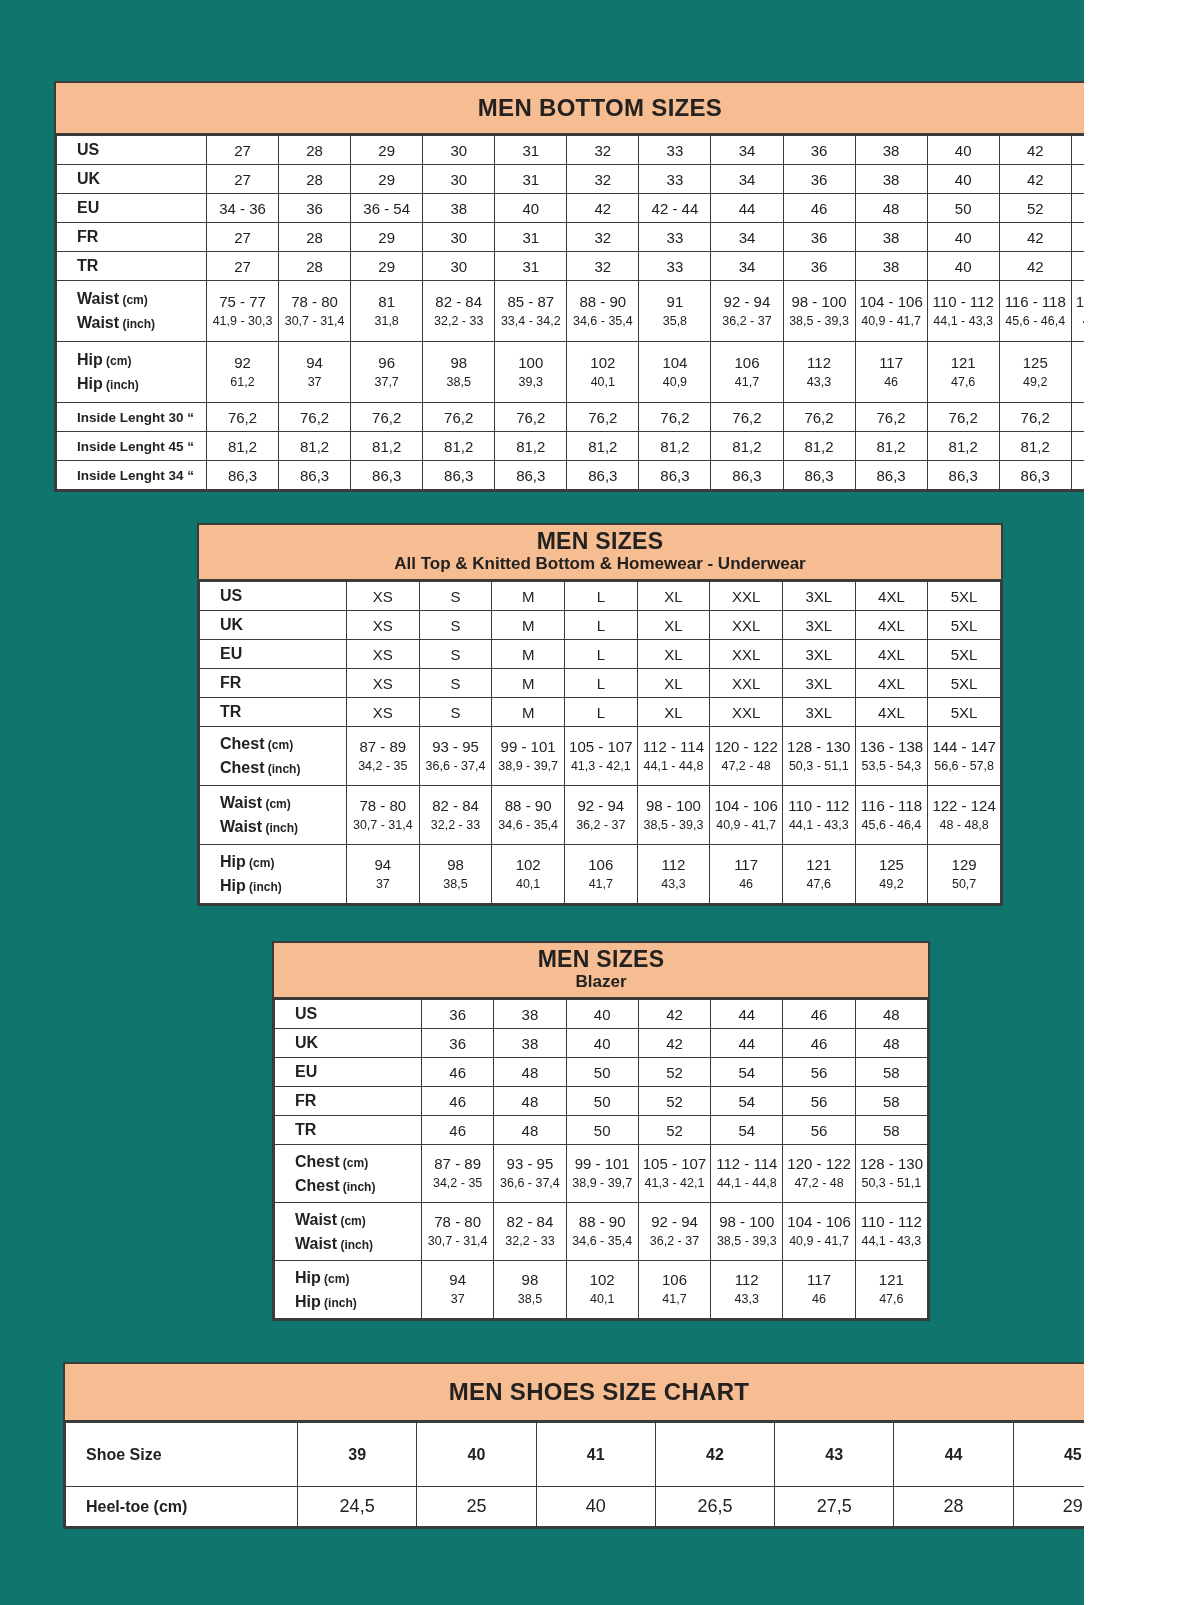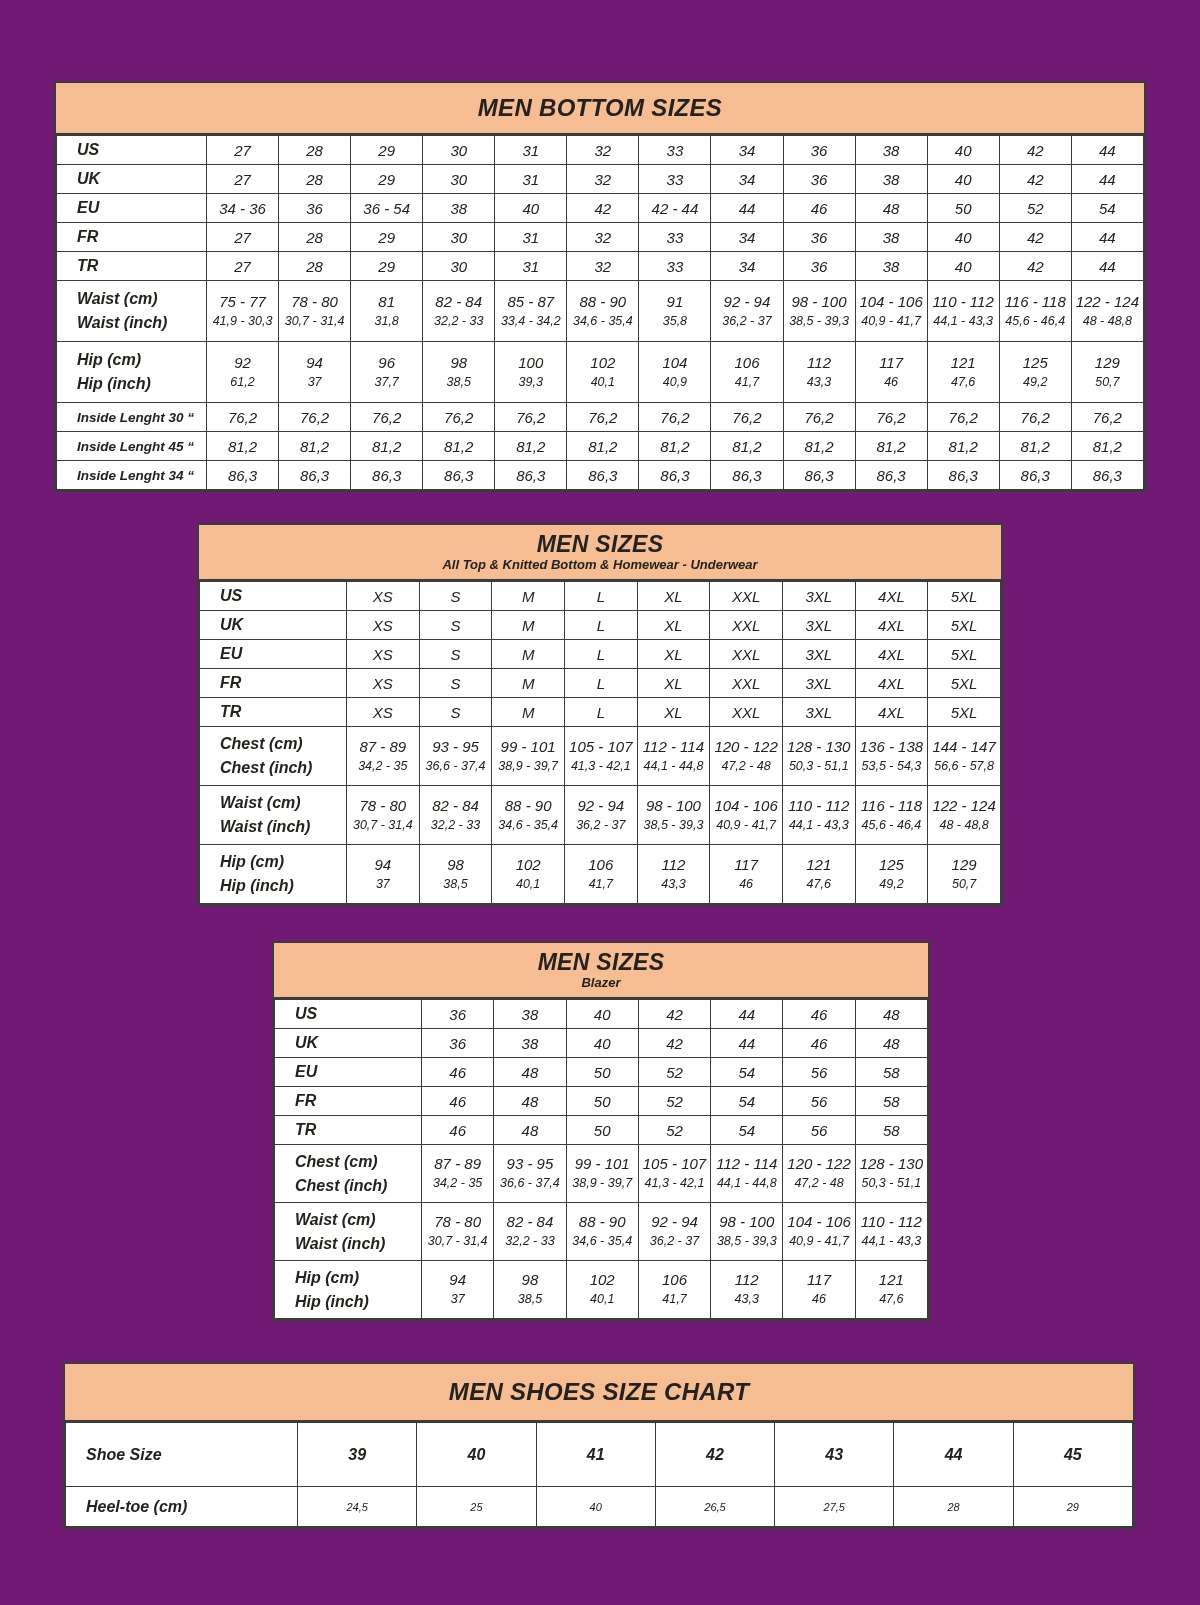--- a/index.html
+++ b/index.html
@@ -8,25 +8,24 @@
     --text:#242220;
   }
   html,body{margin:0;padding:0;}
   body{
     font-family:"Liberation Sans","DejaVu Sans",sans-serif;
     background:#ffffff;
     color:var(--text);
   }
   .page{
     position:relative;
-    width:1200px;
+    width:1084px;
     height:1605px;
-    background:#701a75;
+    background:#0f766e;
     overflow:hidden;
-    font-style:italic;
   }
   .size-table{
     position:absolute;
     border:2px solid var(--border);
     background:#ffffff;
     box-sizing:border-box;
   }
   .tbl-header{
     background:var(--hdr);
     border-bottom:2px solid var(--border);
@@ -37,21 +36,21 @@
     text-align:center;
     box-sizing:border-box;
   }
   .tbl-title{
     font-size:24px;
     font-weight:700;
     letter-spacing:.3px;
     line-height:1.1;
   }
   .tbl-subtitle{
-    font-size:13px;
+    font-size:17px;
     font-weight:700;
     line-height:1.2;
     text-align:right;
   }
   table.grid{
     width:100%;
     border-collapse:collapse;
     table-layout:fixed;
   }
   table.grid th, table.grid td{
@@ -64,21 +63,21 @@
     text-align:left;
     padding-left:20px;
     font-weight:700;
     font-size:16px;
   }
   table.grid td{
     text-align:center;
     font-size:15px;
     padding:0 1px;
   }
-  .lbl-unit{font-size:16px;font-weight:700;}
+  .lbl-unit{font-size:12px;font-weight:700;}
   tr.double .lbl-line{margin:4px 0;line-height:1.25;}
   tr.double .vline.v0{font-size:15px;margin:5px 0 2px;line-height:1.25;}
   tr.double .vline.v1{font-size:13px;margin:2px 0 5px;line-height:1.25;}
 
   
   .s-t0{left:54px;top:81px;width:1092px;}
   .s-t0 .tbl-header{height:52px;}
   .s-t0 col.c-label{width:150px;}
   .s-t0 tr.single{height:29px;}
   .s-t0 tr.double{height:61px;}
@@ -110,21 +109,21 @@
   .s-t2 th{padding-left:16px;}
 
   
   .s-t3{left:63px;top:1362px;width:1072px;}
   .s-t3 .tbl-header{height:58px;}
   .s-t3 col.c-label{width:232px;}
   .s-t3 tr.r0{height:64px;}
   .s-t3 tr.r1{height:40px;}
   .s-t3 th{font-size:17px;padding-left:14px;}
   .s-t3 tr.r0 td{font-weight:700;font-size:16px;}
-  .s-t3 tr.r1 td{font-size:11px;}
+  .s-t3 tr.r1 td{font-size:18px;}
 </style>
 </head>
 <body>
 
 <div class="page">
 
   <section class="size-table s-t0">
     <header class="tbl-header">
       <div class="tbl-title">MEN BOTTOM SIZES</div>
     </header>

